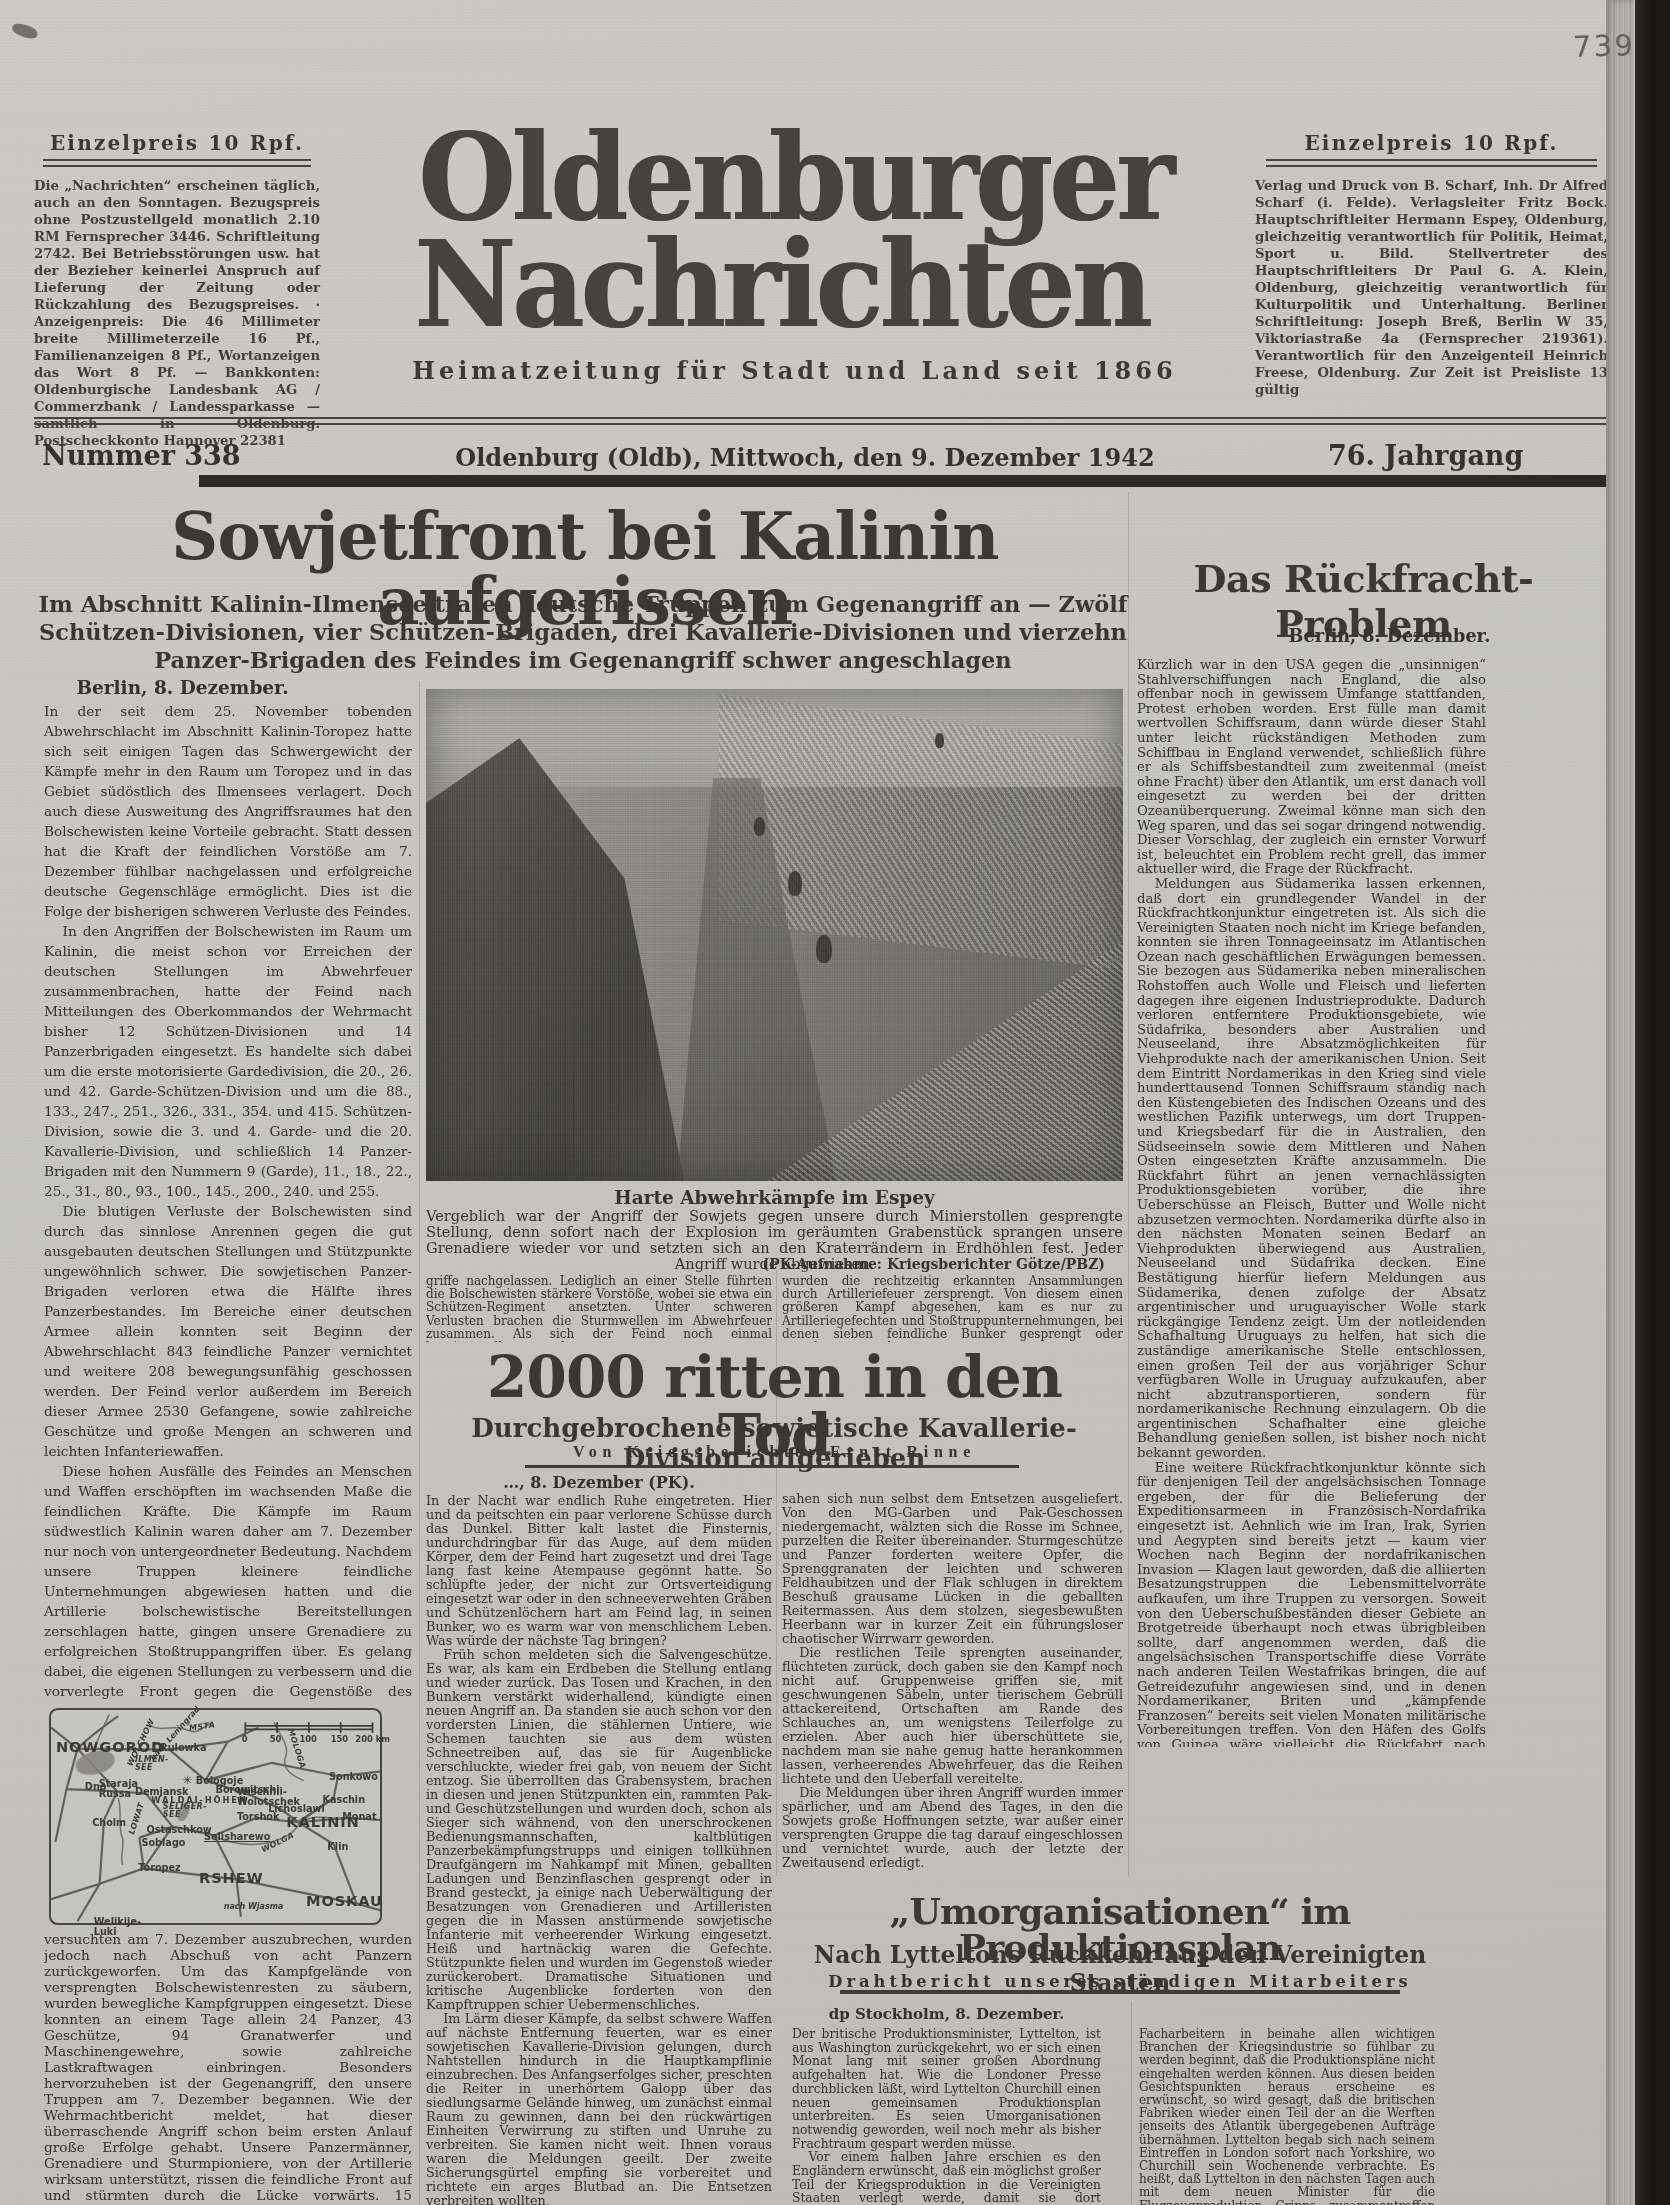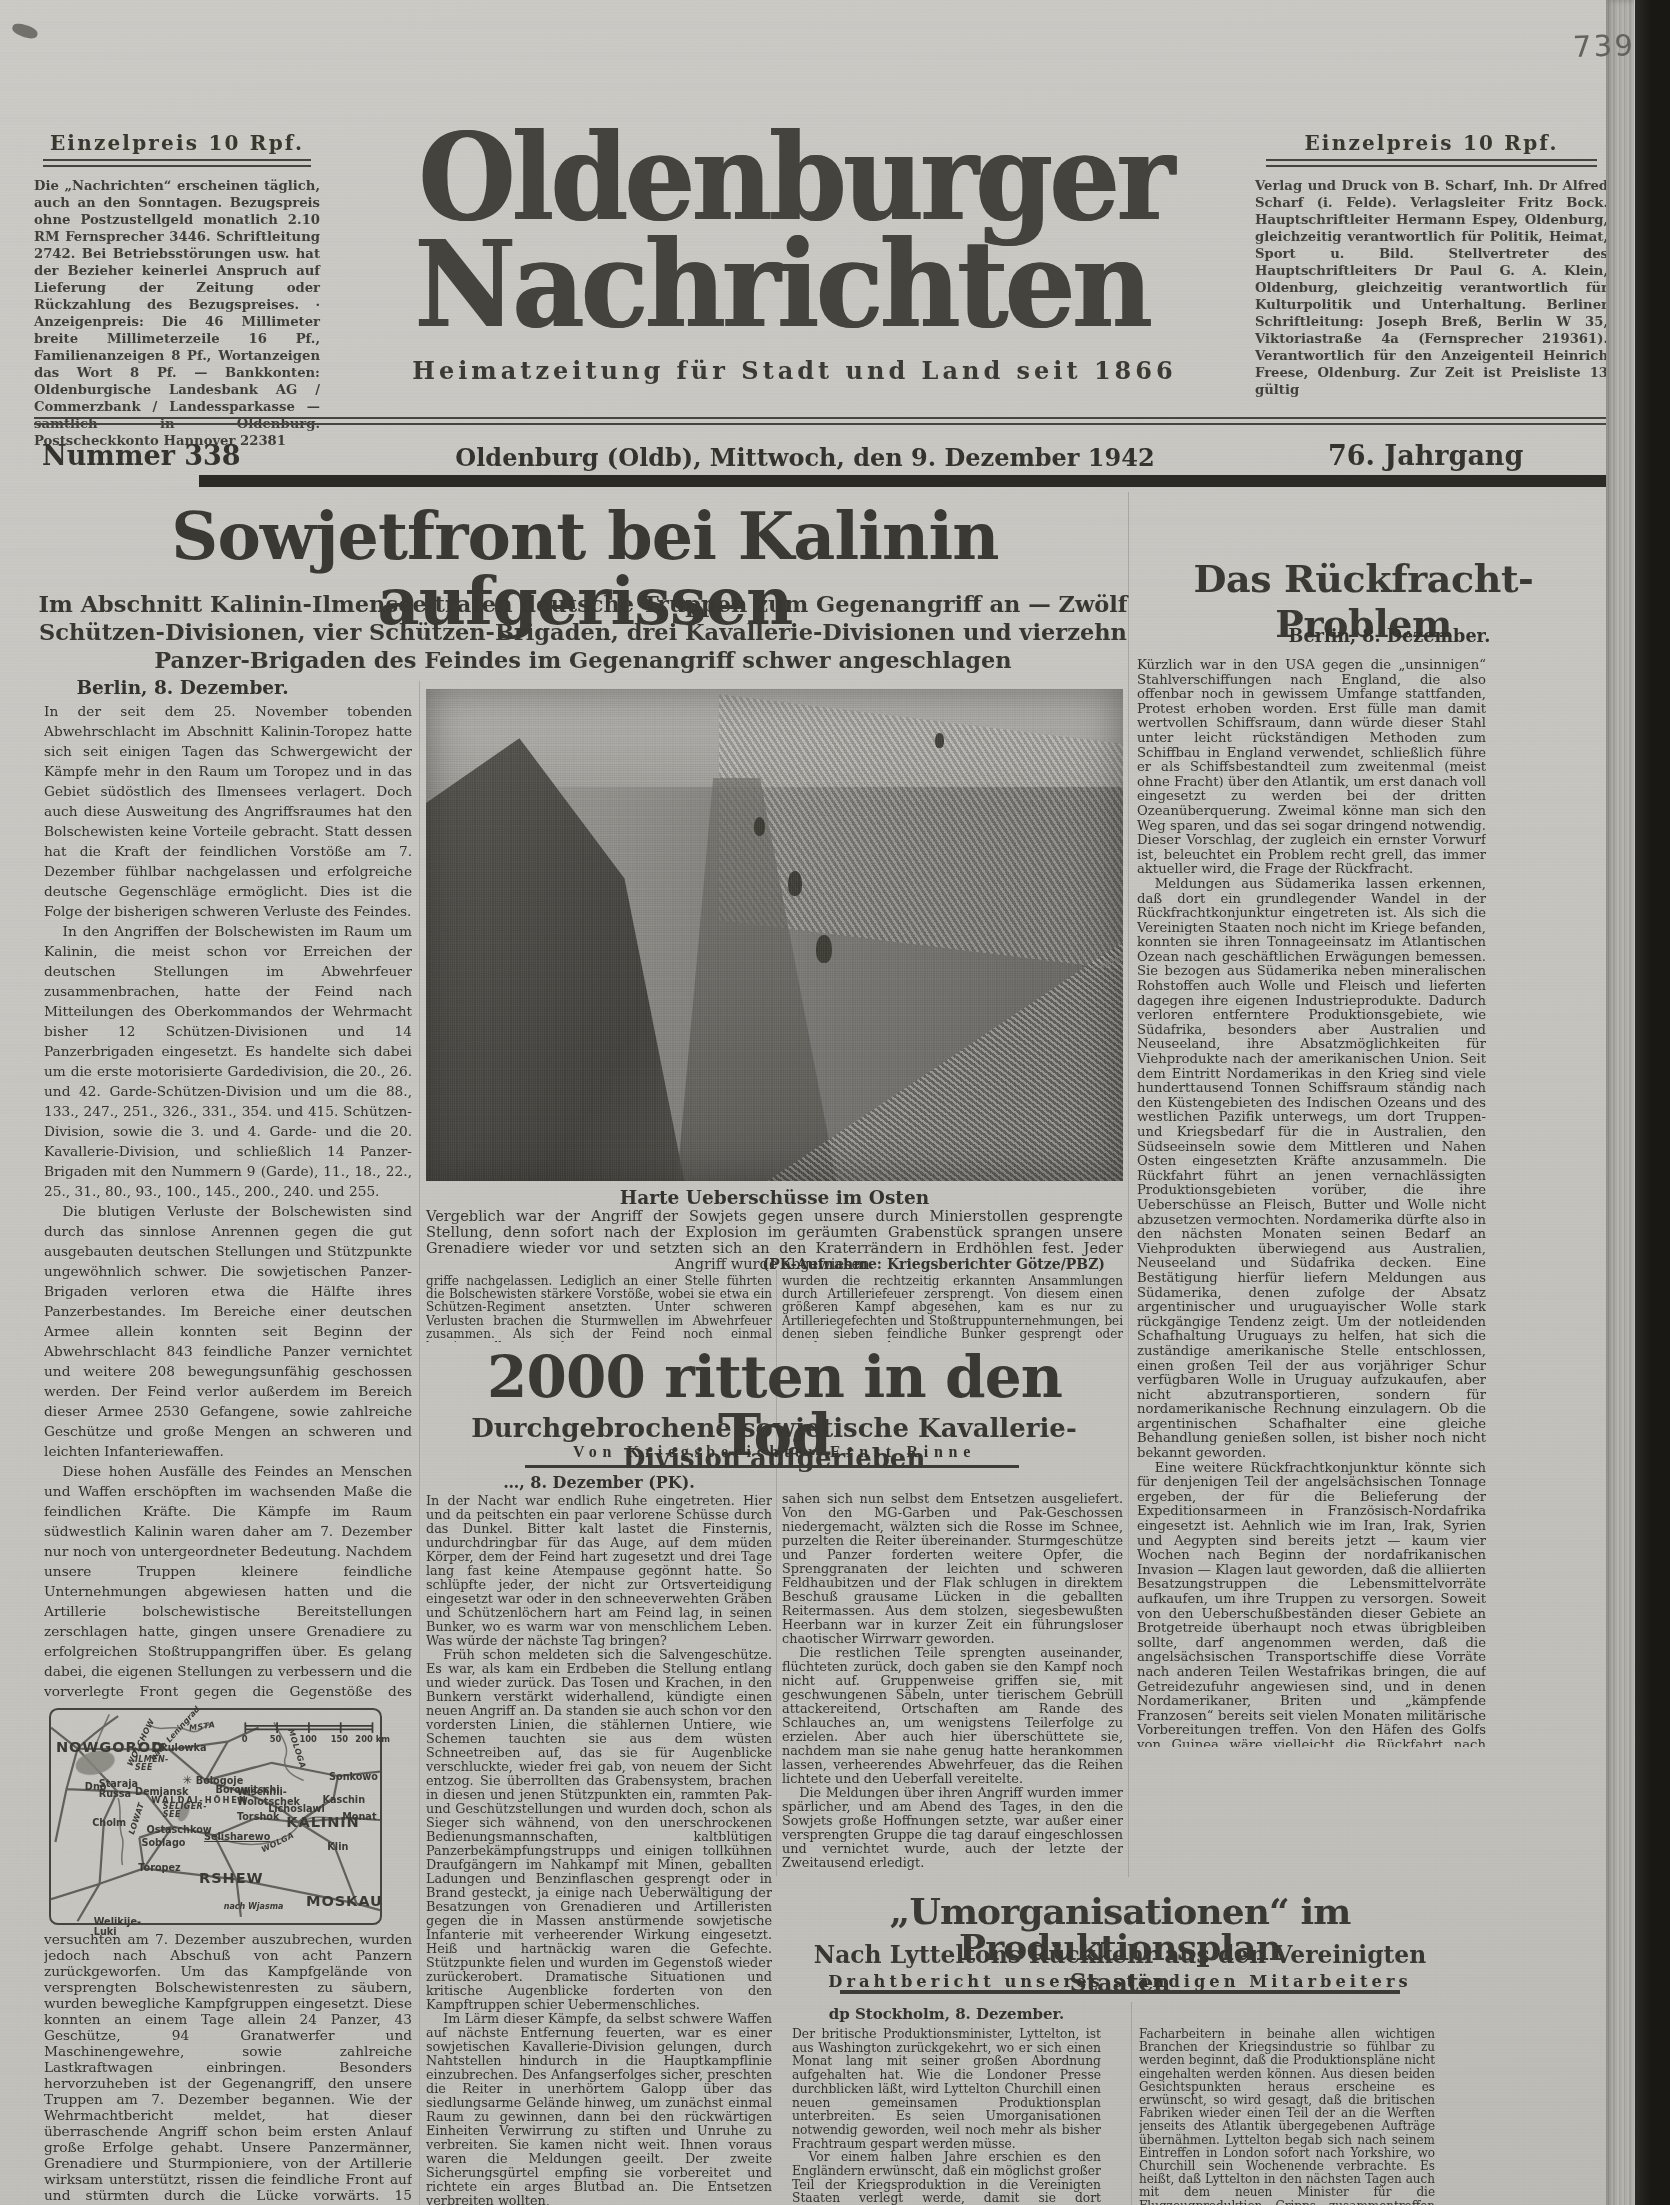--- a/index.html
+++ b/index.html
@@ -231,21 +231,21 @@
       <div class="ph-ridge"></div>
       <div class="ph-trench"></div>
       <div class="ph-low"></div>
       <div class="ph-soldier" style="left:47%;top:26%;width:11.5px;height:19.4px;"></div>
       <div class="ph-soldier" style="left:52%;top:37%;width:14px;height:25px;"></div>
       <div class="ph-soldier" style="left:56%;top:50%;width:16px;height:28px;"></div>
       <div class="ph-soldier" style="left:73%;top:9%;width:8.8px;height:15px;"></div>
       <div class="ph-noise"></div>
       <div class="ph-vignette"></div>
     </div>
-    <div class="caption-title" style="left:426px;top:1187px;width:697px;">Harte Ueberschüsse im Osten</div>
+    <div class="caption-title" style="left:426px;top:1187px;width:697px;">Harte Abwehrkämpfe im Espey</div>
     <div class="caption-text" style="left:426px;top:1208px;width:697px;">Vergeblich war der Angriff der Sowjets gegen unsere durch Minierstollen gesprengte Stellung, denn sofort nach der Explosion im geräumten Grabenstück sprangen unsere Grenadiere wieder vor und setzten sich an den Kraterrändern in Erdhöhlen fest. Jeder Angriff wurde abgewiesen.</div>
     <div class="credit" style="left:426px;top:1256px;width:679px;">(PK-Aufnahme: Kriegsberichter Götze/PBZ)</div>
 
     <div class="body-col" style="left:426px;top:1275px;width:346px;height:67px;font-size:12px;line-height:13.2px;">
       <p>griffe nachgelassen. Lediglich an einer Stelle führten die Bolschewisten stärkere Vorstöße, wobei sie etwa ein Schützen-Regiment ansetzten. Unter schweren Verlusten brachen die Sturmwellen im Abwehrfeuer zusammen. Als sich der Feind noch einmal bereitzustellen versuchte,</p>
     </div>
     <div class="body-col" style="left:782px;top:1275px;width:341px;height:67px;font-size:12px;line-height:13.2px;">
       <p>wurden die rechtzeitig erkannten Ansammlungen durch Artilleriefeuer zersprengt. Von diesem einen größeren Kampf abgesehen, kam es nur zu Artilleriegefechten und Stoßtruppunternehmungen, bei denen sieben feindliche Bunker gesprengt oder zerschossen wurden.</p>
     </div>
 

